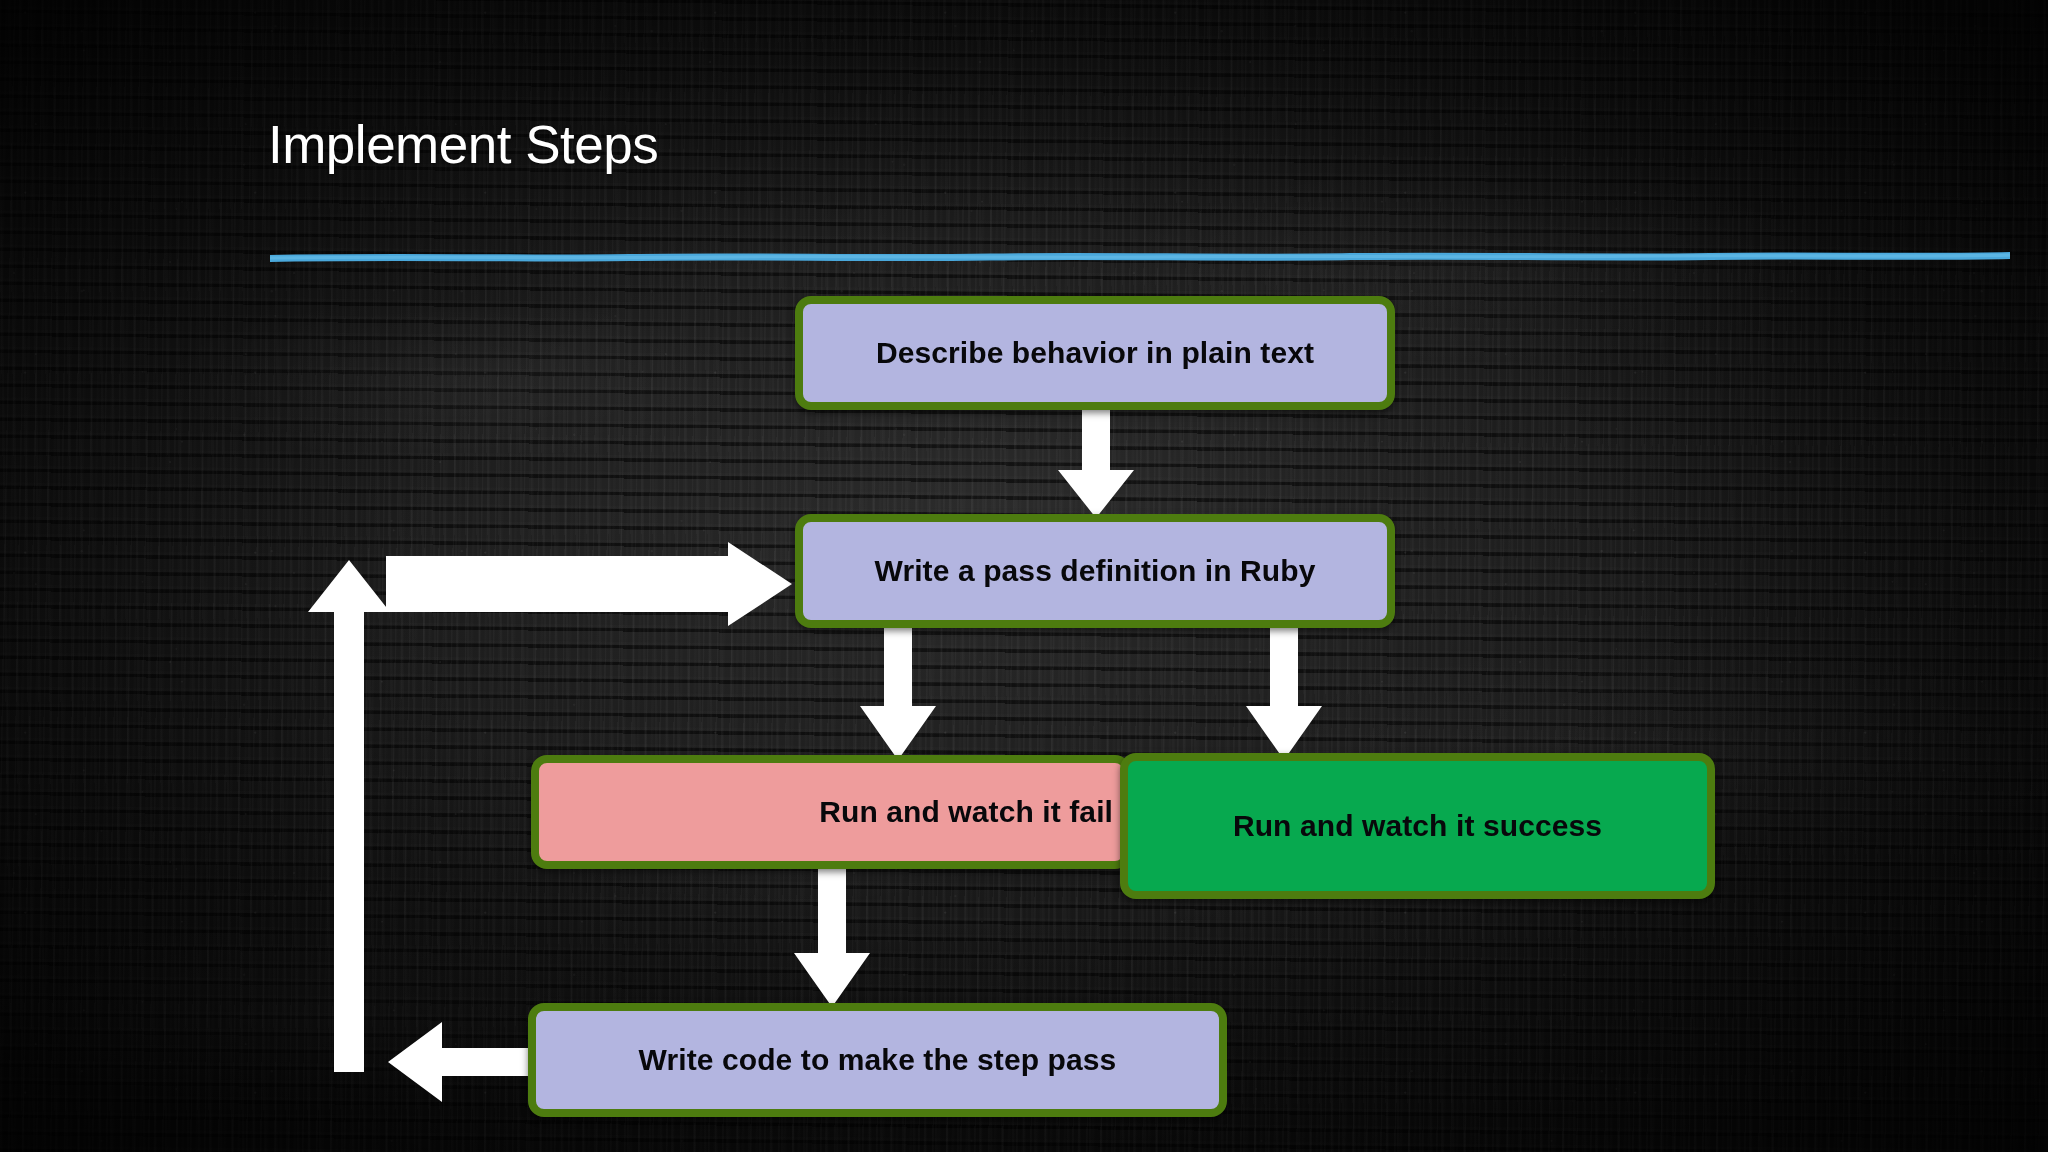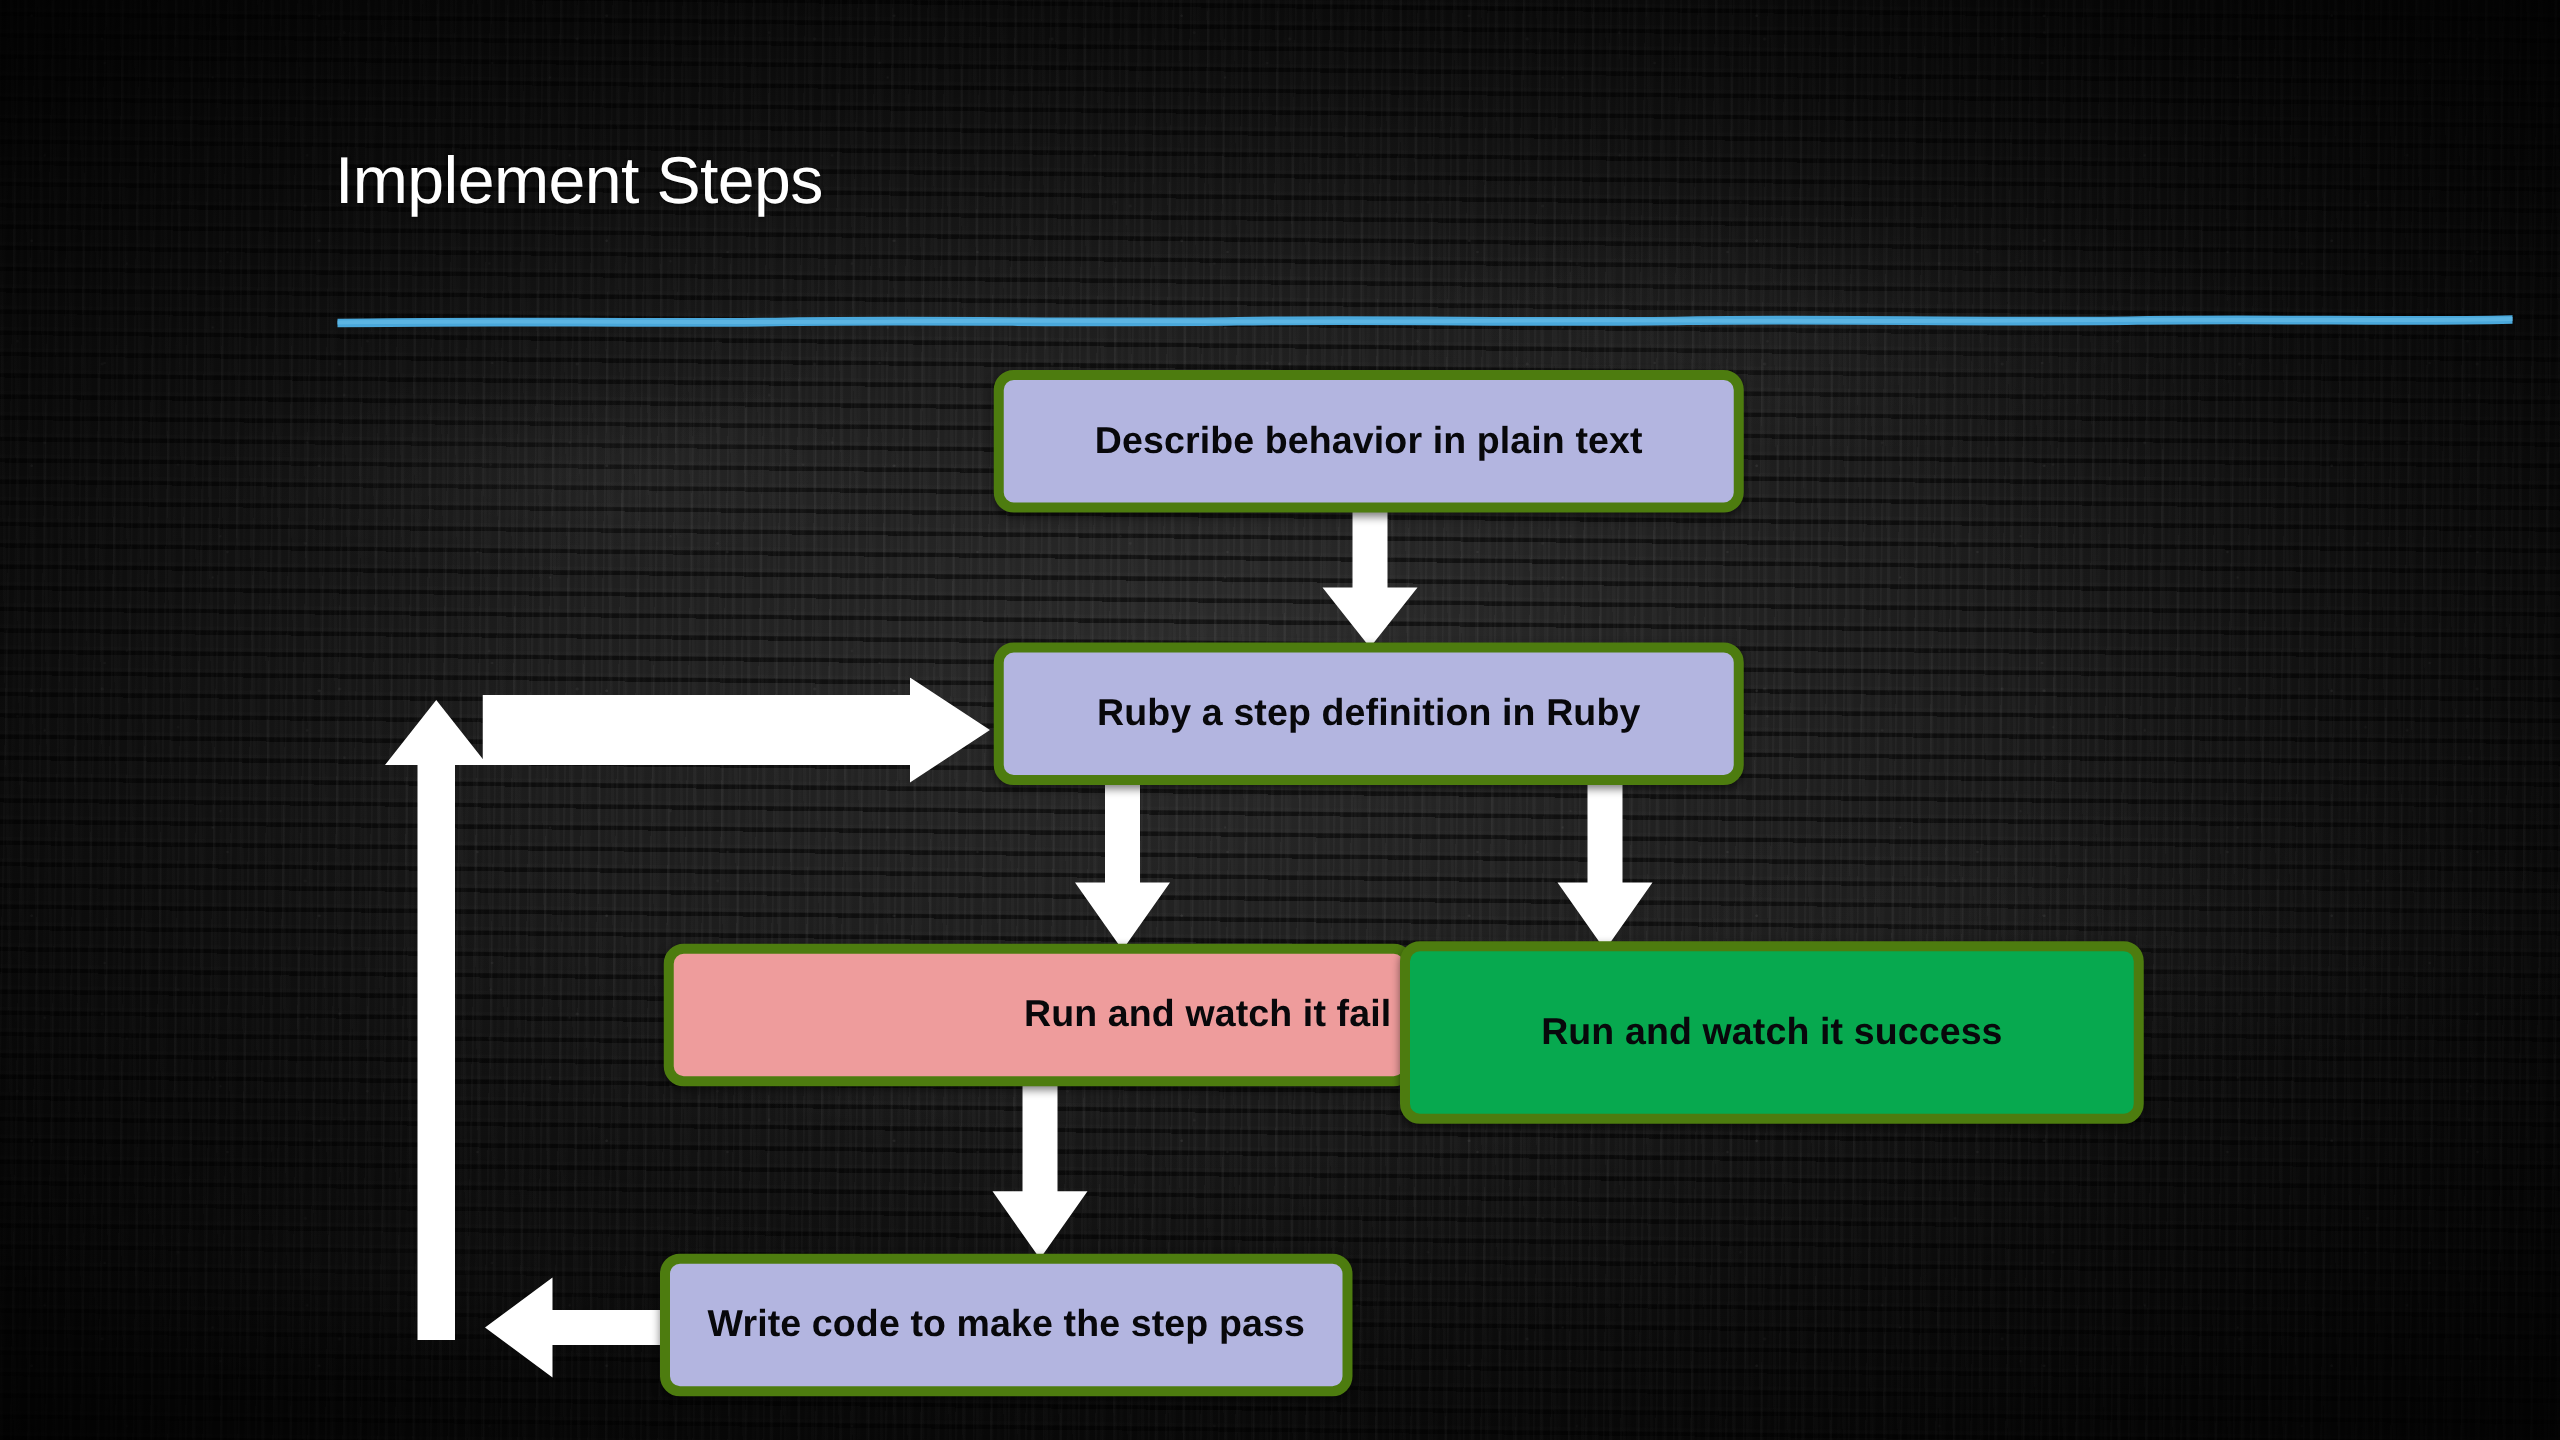--- a/index.html
+++ b/index.html
@@ -206,28 +206,28 @@
     <svg width="406" height="86" viewBox="0 0 406 86">
       <polygon points="0,14 342,14 342,0 406,42 342,84 342,70 0,70" fill="#ffffff"></polygon>
     </svg>
   </div>
 
   <div class="node lavender" style="left:795px; top:296px; width:600px; height:114px;">
     <span class="node-label">Describe behavior in plain text</span>
   </div>
 
   <div class="node lavender" style="left:795px; top:514px; width:600px; height:114px;">
-    <span class="node-label">Ruby a step definition in Ruby</span>
+    <span class="node-label">Write a pass definition in Ruby</span>
   </div>
 
   <div class="node salmon" style="left:531px; top:755px; width:600px; height:114px;justify-content:flex-end;">
     <span class="node-label">Run and watch it fail</span>
   </div>
 
   <div class="node green" style="left:1120px; top:753px; width:595px; height:146px;">
     <span class="node-label">Run and watch it success</span>
   </div>
 
-  <div class="node lavender" style="left:528px; top:1003px; width:554px; height:114px;">
+  <div class="node lavender" style="left:528px; top:1003px; width:699px; height:114px;">
     <span class="node-label">Write code to make the step pass</span>
   </div>
 
 </div>
 
 </body></html>

